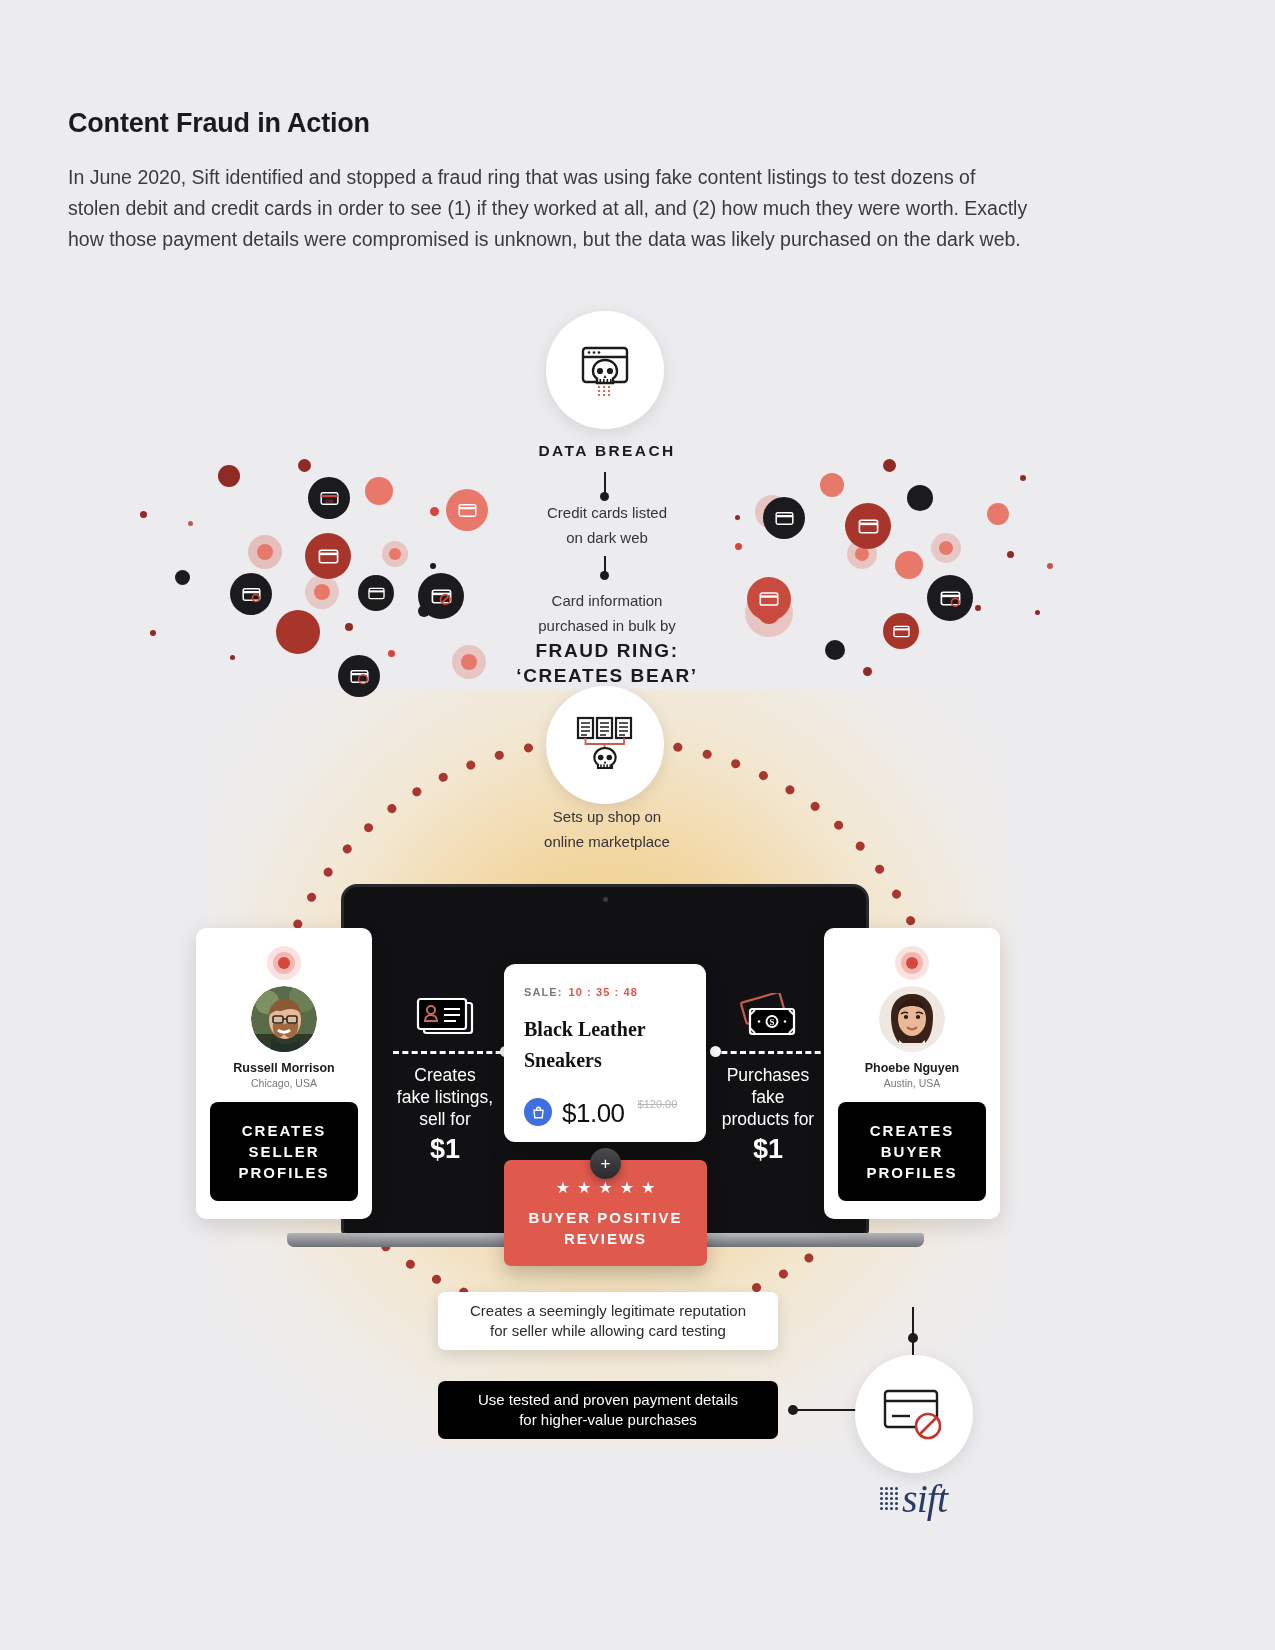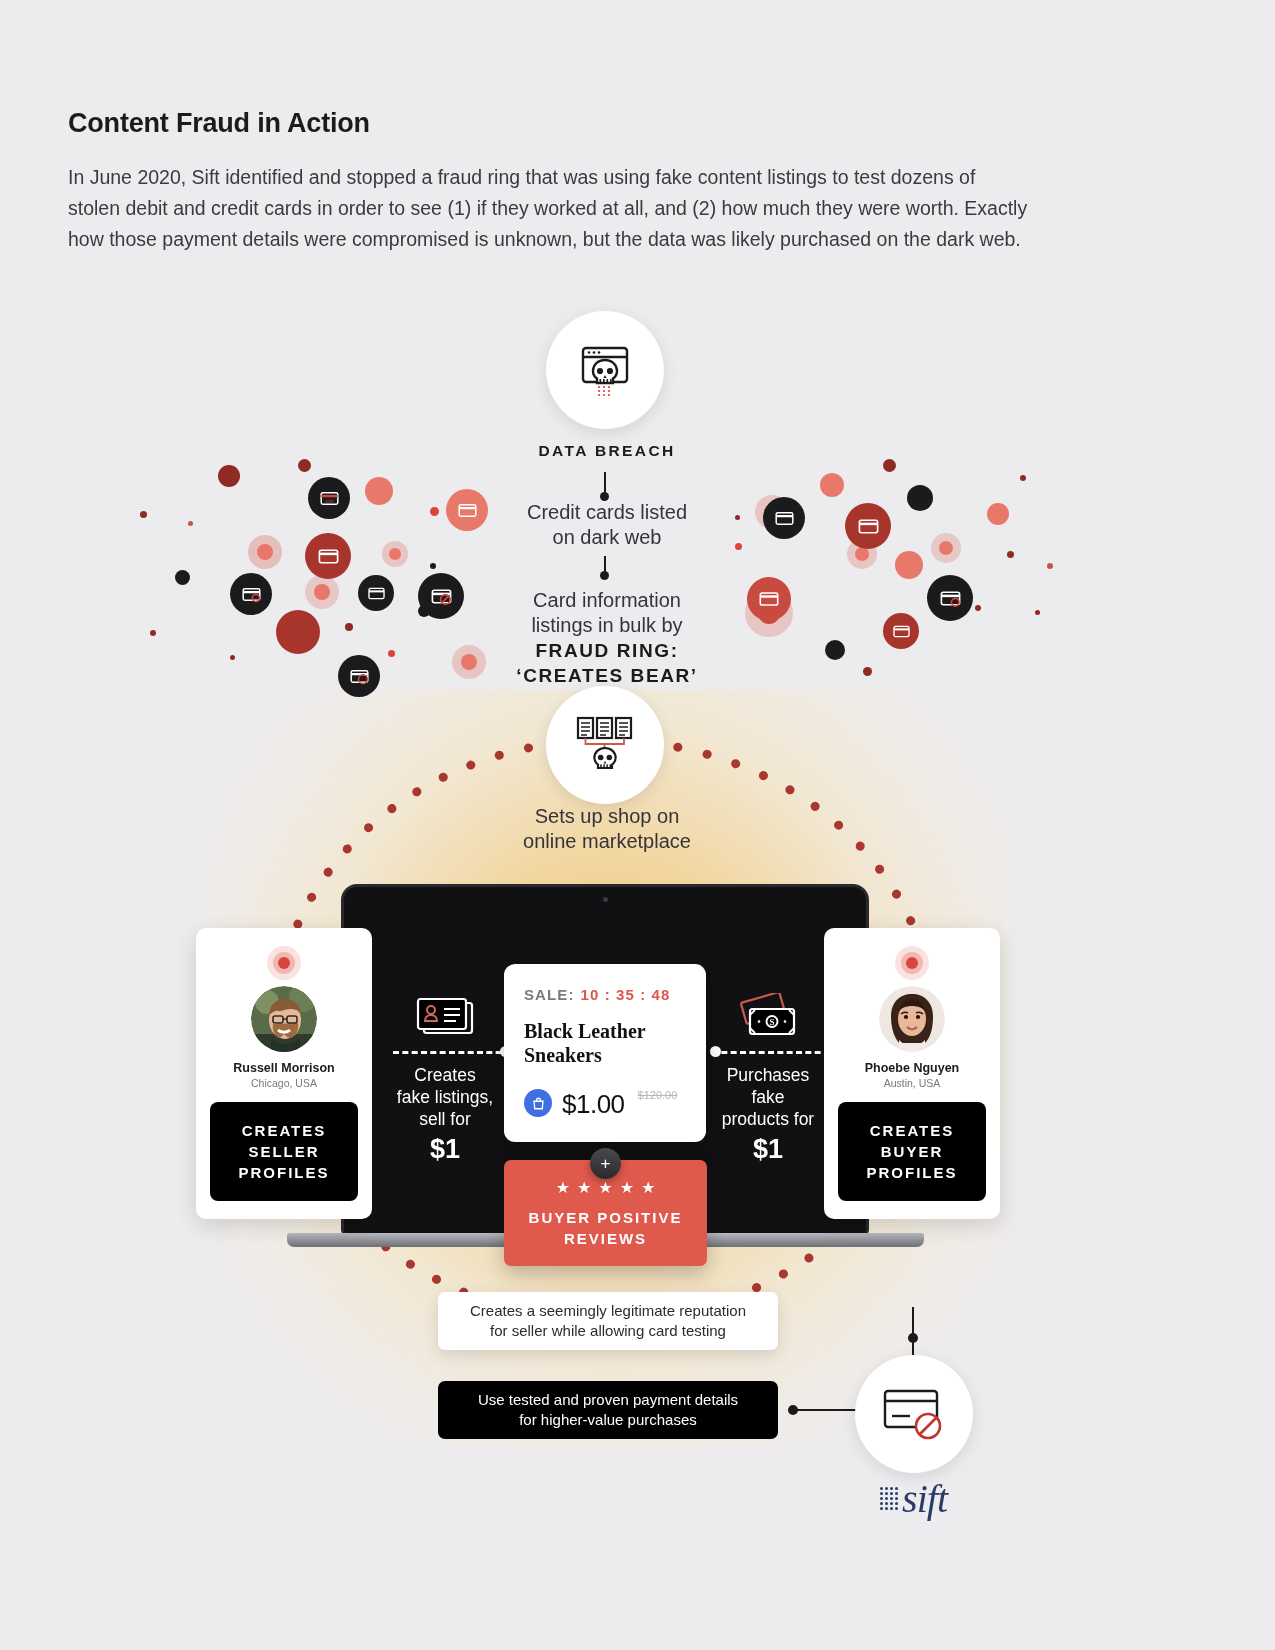--- a/index.html
+++ b/index.html
@@ -43,21 +43,21 @@
     display: flex; align-items: center; justify-content: center;
   }
 
   
   .flow-label {
     position: absolute; text-align: center; width: 300px; left: 457px;
   }
   .flow-cap {
     font-size: 15.5px; font-weight: bold; letter-spacing: 2.4px; color: #1b1b1d;
   }
-  .flow-txt { font-size: 20px; line-height: 25px; color: #34343a; }
+  .flow-txt { font-size: 15px; line-height: 25px; color: #34343a; }
   .flow-strong { font-size: 19px; line-height: 25px; font-weight: bold; letter-spacing: 1.6px; color: #1b1b1d; }
 
   .connector { position: absolute; width: 2px; background: #1b1b1d; }
   .cdot { position: absolute; width: 9px; height: 9px; border-radius: 50%; background: #1b1b1d; }
 
   
   .pf { position: absolute; }
   .pf i { position: absolute; border-radius: 50%; display:block; }
   .pchip {
     position: absolute; border-radius: 50%;
@@ -102,26 +102,26 @@
     margin-top: 13px; background: #000; color: #fff; border-radius: 8px;
     padding: 18px 6px; font-size: 15px; font-weight: bold; letter-spacing: 2px; line-height: 21px;
   }
 
   
   .product-card {
     position: absolute; left: 504px; top: 964px; width: 202px; height: 178px;
     background: #fff; border-radius: 11px; box-shadow: 0 6px 20px rgba(0,0,0,0.25);
     padding: 22px 20px 0;
   }
-  .sale-row { font-size: 15px; font-weight: bold; letter-spacing: 1.1px; }
+  .sale-row { font-size: 11px; font-weight: bold; letter-spacing: 1.1px; }
   .sale-lbl { color: #7a7a80; }
   .sale-time { color: #e0554b; margin-left: 6px; }
   .prod-title {
     font-family: "Liberation Serif", serif; font-size: 20px; font-weight: bold;
-    color: #111; line-height: 24px; margin-top: 16px;
+    color: #111; line-height: 31px; margin-top: 16px;
   }
   .price-row { display: flex; margin-top: 22px; }
   .cart-dot { width: 28px; height: 28px; border-radius: 50%; background: #4070e0;
     display:flex; align-items:center; justify-content:center; }
   .price-now { font-size: 26px; color: #111; margin-left: 10px; letter-spacing: -0.5px; }
   .price-old { font-size: 11px; color: #b5b5bb; margin-left: 13px; text-decoration: line-through; }
 
   
   .mid-lbl { position: absolute; text-align: center; color: #fff; font-size: 17.5px; line-height: 22px; }
   .mid-amt { font-size: 27px; font-weight: bold; color:#fff; margin-top: 4px; }
@@ -352,21 +352,21 @@
 
   <div class="flow-label" style="top:500px;">
     <div class="flow-txt" style="white-space:pre-line;">Credit cards listed
 on dark web</div>
   </div>
   <div class="connector" style="left:604px;top:556px;height:20px;"></div>
   <div class="cdot" style="left:600px;top:571px;"></div>
 
   <div class="flow-label" style="top:588px;">
     <div class="flow-txt">Card information</div>
-    <div class="flow-txt">listings in bulk by</div>
+    <div class="flow-txt">purchased in bulk by</div>
     <div class="flow-strong">FRAUD RING:</div>
     <div class="flow-strong">‘CREATES BEAR’</div>
   </div>
 
   <div class="bubble" style="left:546px;top:686px;width:118px;height:118px;">
     <svg width="66" height="66" viewBox="0 0 66 66">
       <g fill="none" stroke="#1b1b1d" stroke-width="2.2">
         <rect x="6" y="6" width="15" height="20"></rect>
           <rect x="25" y="6" width="15" height="20"></rect>
           <rect x="44" y="6" width="15" height="20"></rect>

